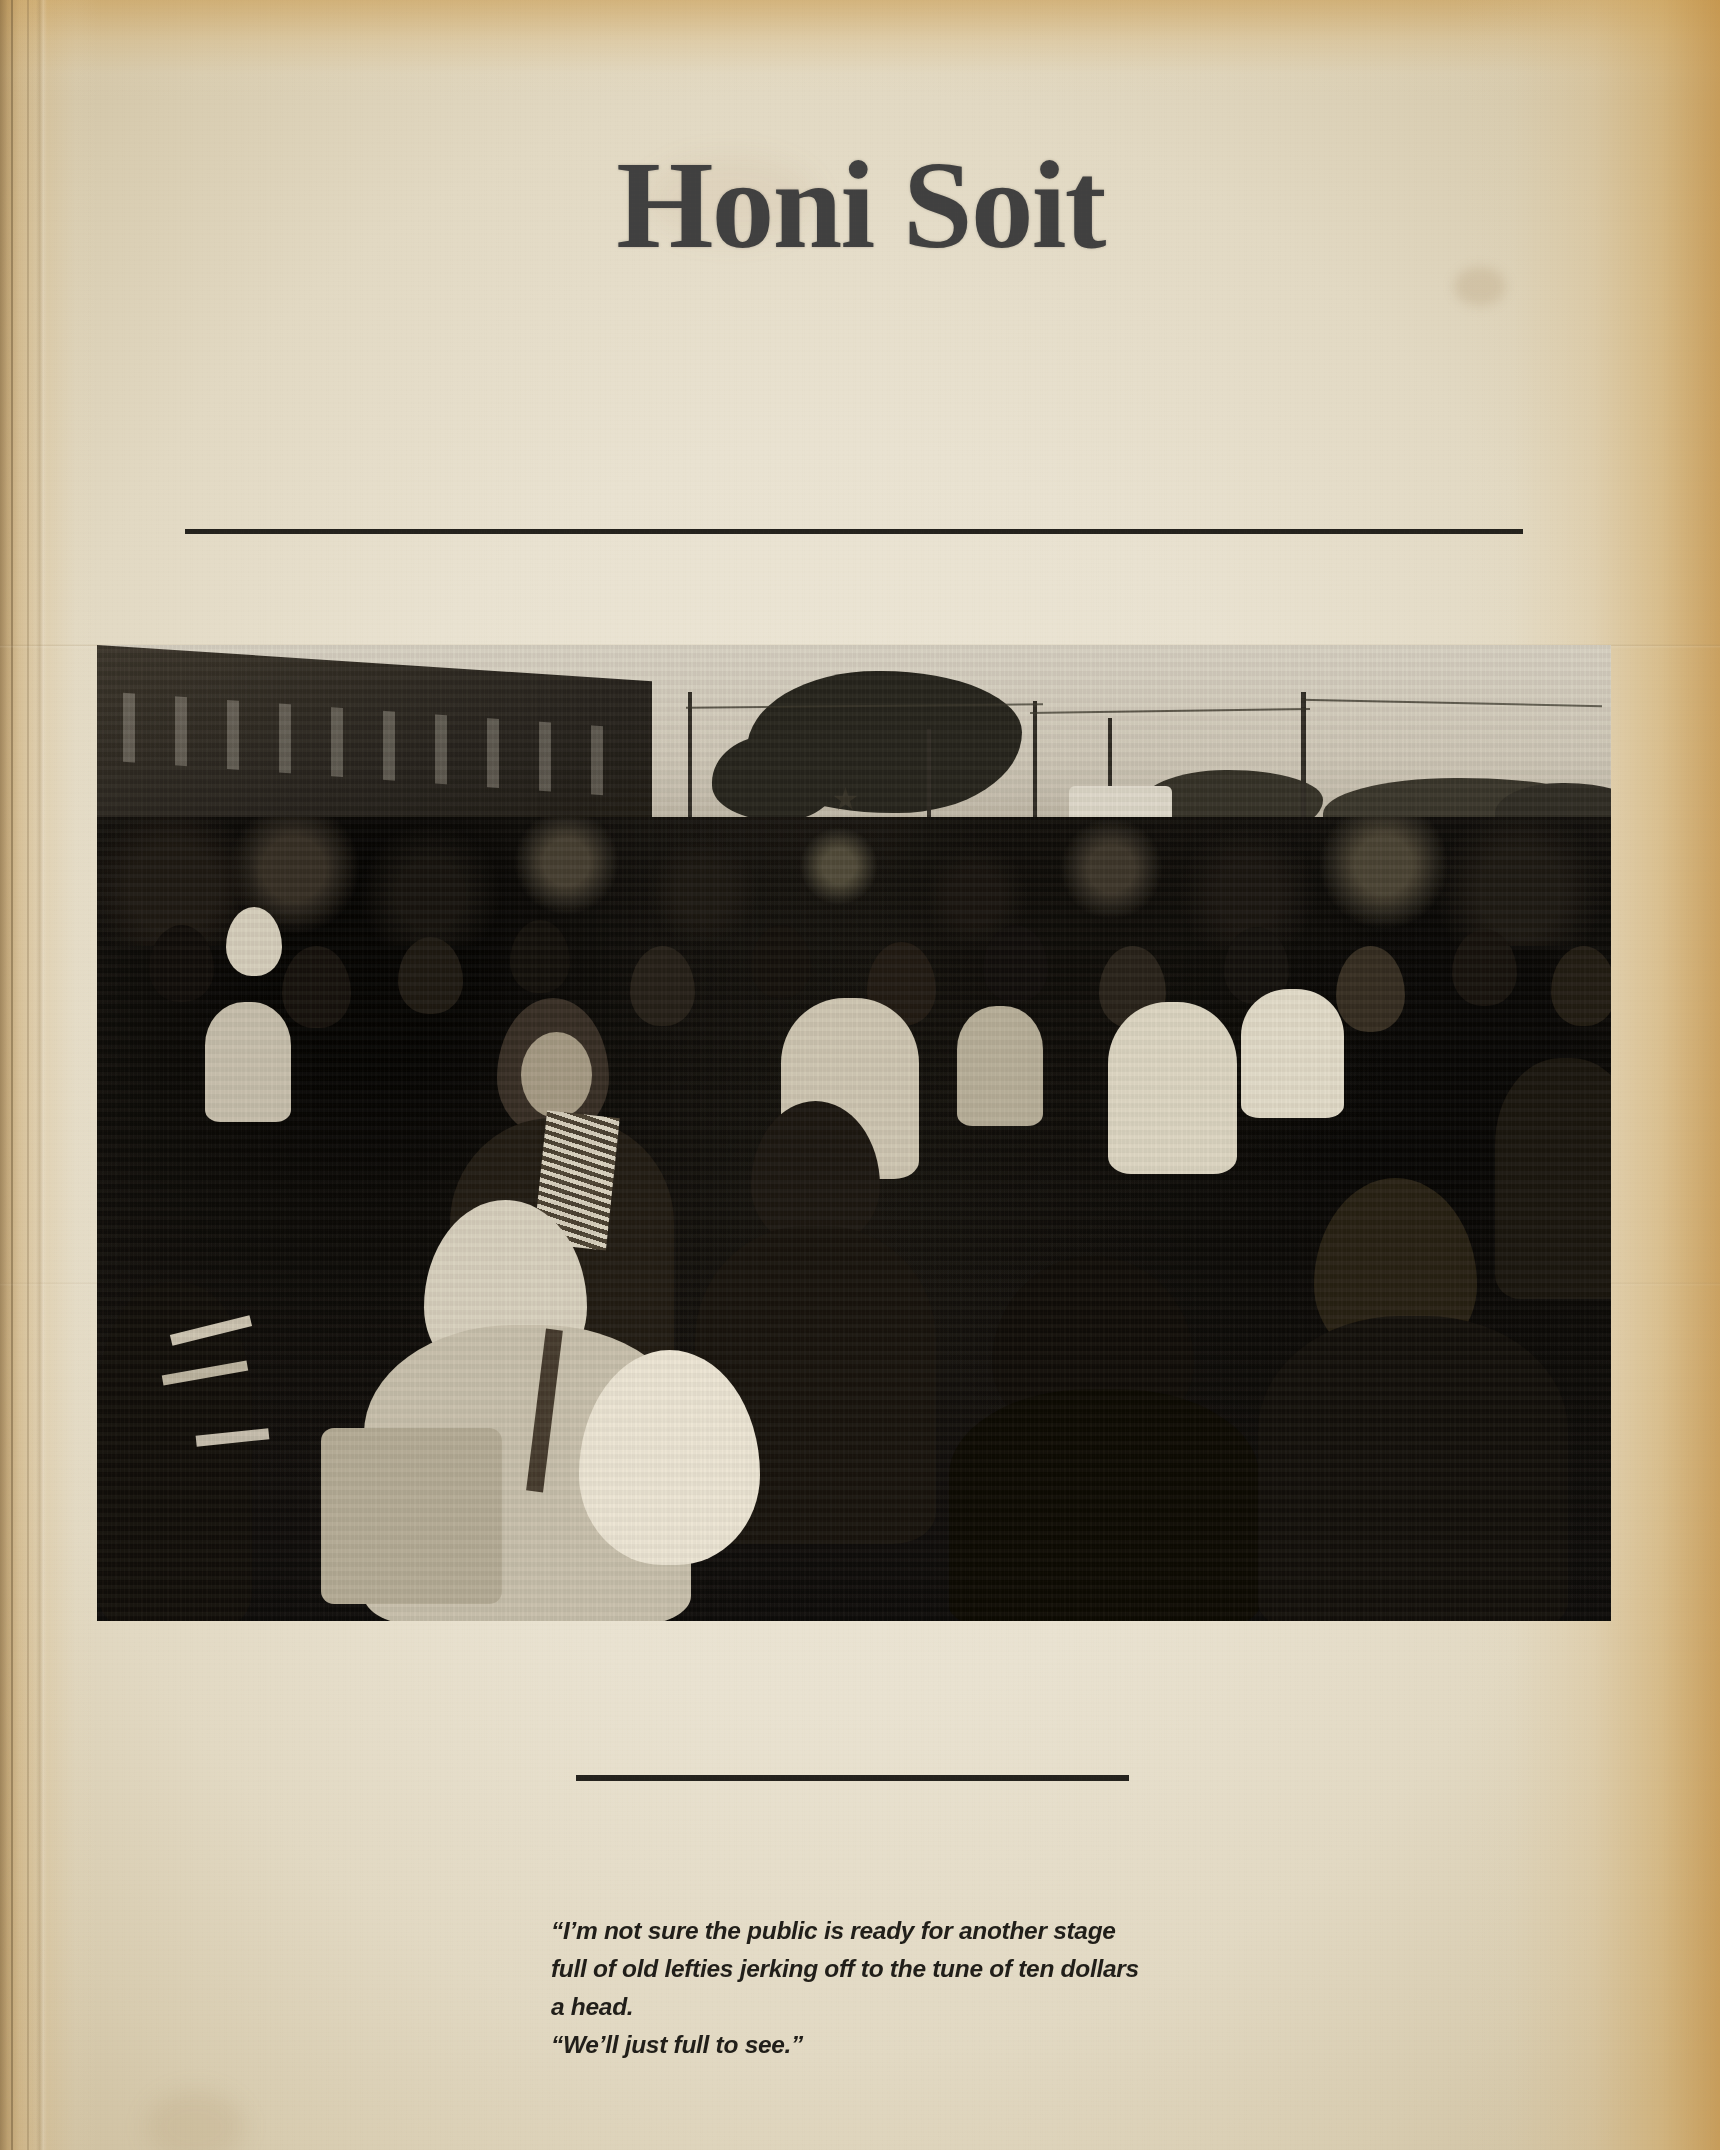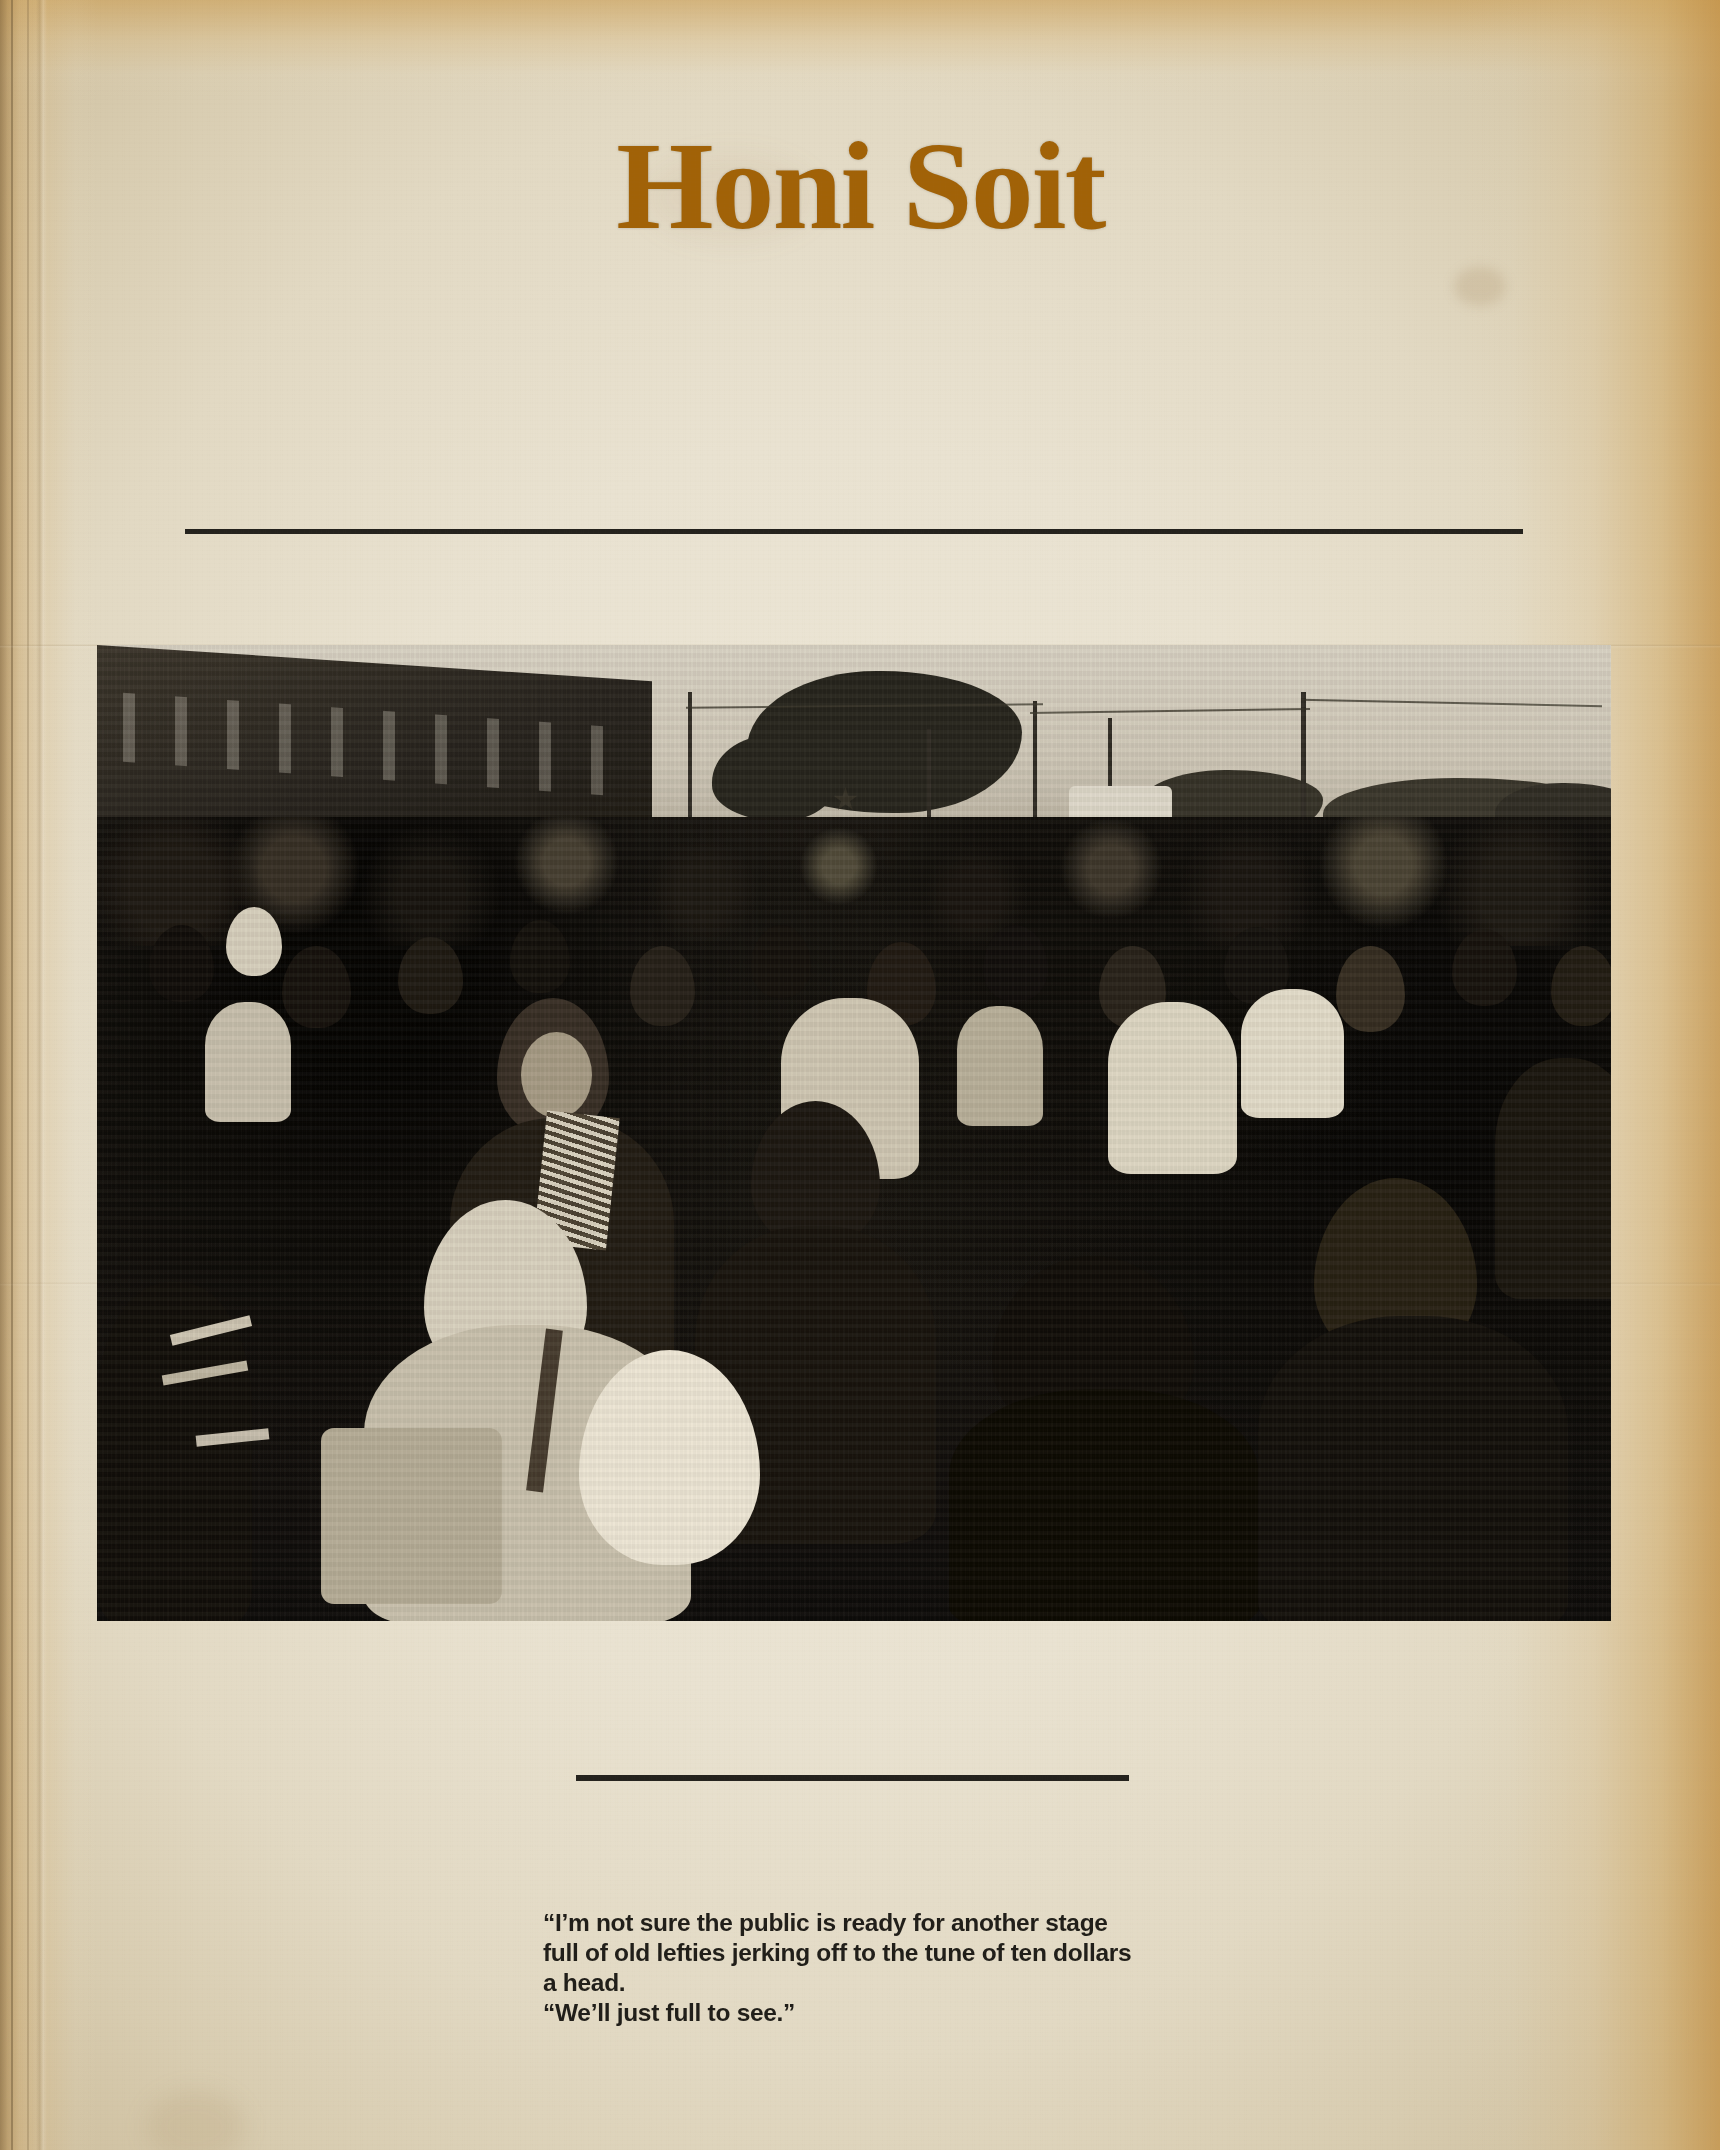--- a/index.html
+++ b/index.html
@@ -105,29 +105,29 @@
   .content {
     position: absolute;
     left: 0; top: 0;
     width: 1721px;
     height: 2558px;
   }
 
   .masthead {
     position: absolute;
     left: 0;
-    top: 121px;
+    top: 140px;
     width: 1721px;
     text-align: center;
     font-family: "Liberation Serif", "DejaVu Serif", serif;
     font-weight: 700;
     font-size: 125px;
     line-height: 1.05;
     letter-spacing: -1.7px;
-    color: #a16207;
+    color: #404040;
     text-shadow: 0 0 2.6px rgba(40,36,28,0.25);
   }
 
   .rule {
     position: absolute;
     background: #24221d;
   }
   .rule-top {
     left: 185px;
     top: 529px;
@@ -226,21 +226,21 @@
     left: 543px;
     top: 1908px;
     width: 654px;
     font-family: "Liberation Sans", sans-serif;
     font-weight: 700;
     font-size: 24.5px;
     line-height: 1.22;
     color: #201e19;
     letter-spacing: -0.3px;
   }
-  .quote p { margin: 0; }
+  .quote p { margin: 8px; font-style: italic; }
 </style>
 </head>
 <body>
 
 <div class="page">
 
   <div class="paper-base"></div>
 
   <div class="stain" style="left:1454px; top:267px; width:52px; height:39px; background:rgba(150,118,70,0.18); filter:blur(6px);"></div>
 

